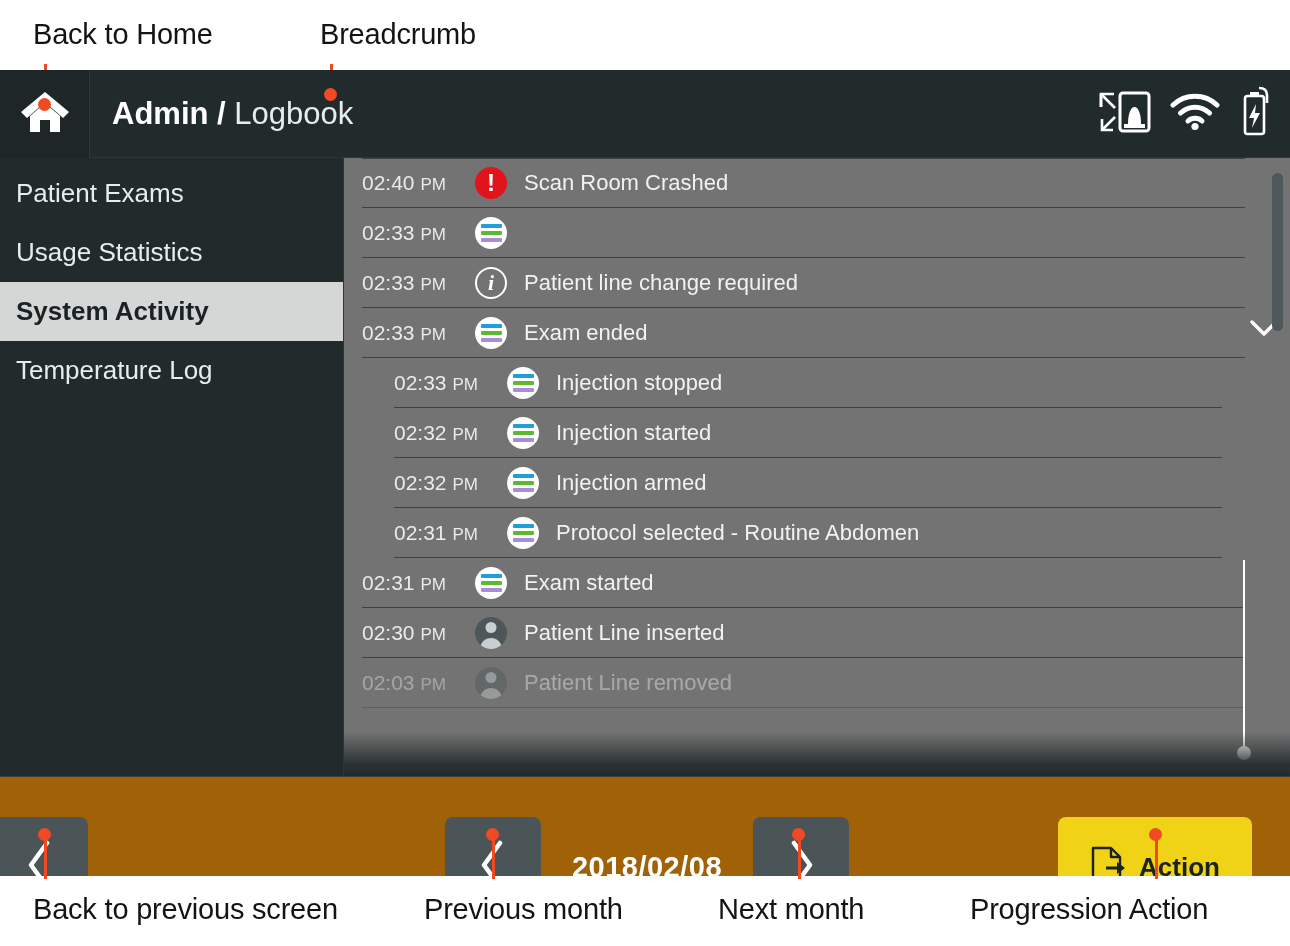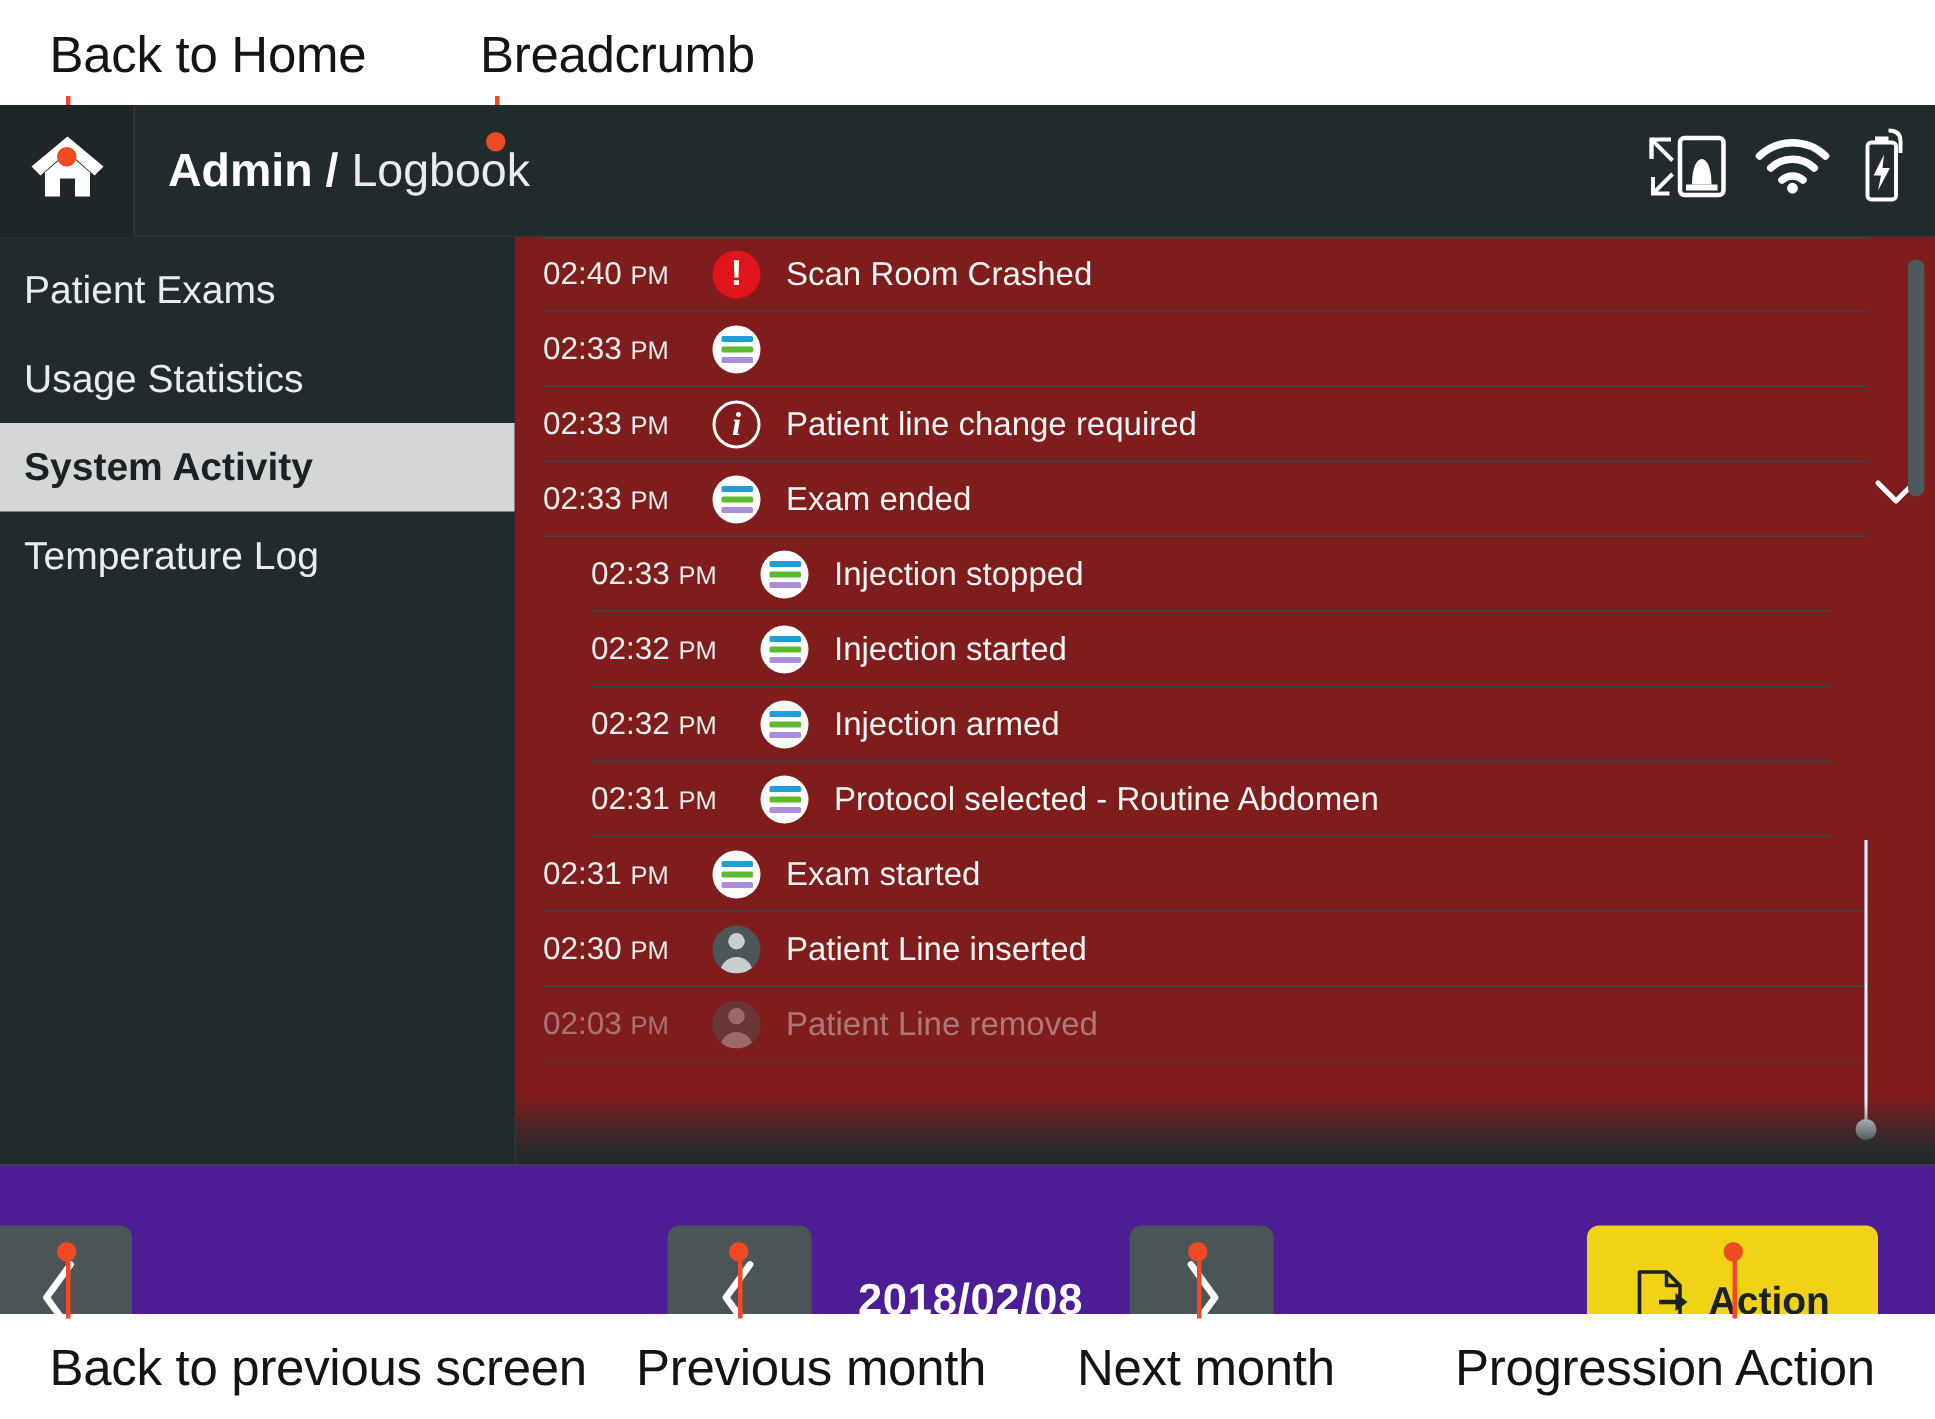--- a/index.html
+++ b/index.html
@@ -20,21 +20,21 @@
     background: #ffffff;
   }
   .anno-bottom {
     position: absolute;
     top: 876px; left: 0; width: 1290px; height: 70px;
     background: #ffffff;
   }
   .anno-label {
     position: absolute;
     color: #141414;
-    font-size: 34px;
+    font-size: 29px;
     font-family: "Liberation Sans", sans-serif;
     white-space: nowrap;
     letter-spacing: -0.2px;
   }
   .anno-pin {
     position: absolute;
     width: 3px;
     background: #ef4a23;
   }
   .anno-dot {
@@ -125,21 +125,21 @@
   .nav-item.active {
     background: #d5d7d7;
     color: #1b2223;
     font-weight: bold;
   }
 
   
   .content {
     flex: 1;
     position: relative;
-    background: #7f1d1d;
+    background: #737373;
     overflow: hidden;
   }
   .list-viewport {
     position: absolute;
     top: 0; left: 0; right: 0; bottom: 0;
     overflow: hidden;
   }
   .log-row {
     position: relative;
     height: 50px;
@@ -303,21 +303,21 @@
     left: 0; right: 0; bottom: 0;
     height: 44px;
     background: linear-gradient(to bottom, rgba(34,43,44,0) 0%, rgba(34,43,44,0.88) 72%, rgba(34,43,44,1) 100%);
     pointer-events: none;
   }
 
   
   .footer {
     position: relative;
     height: 100px;
-    background: #4c1d95;
+    background: #a16207;
     border-top: 1px solid #394243;
     display: flex;
     align-items: center;
   }
   .sq-btn {
     width: 96px;
     height: 100px;
     background: #4b5457;
     border-radius: 8px;
     display: flex;

